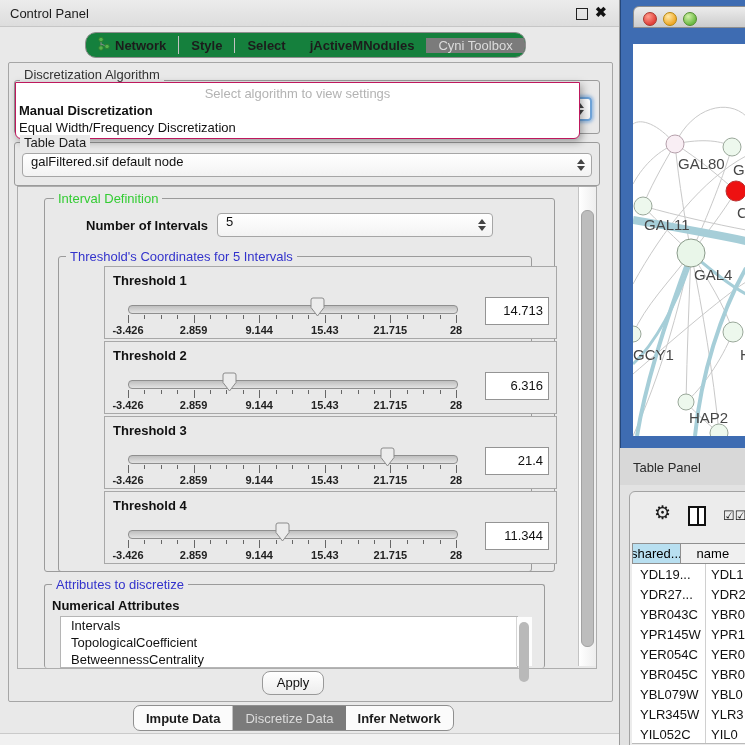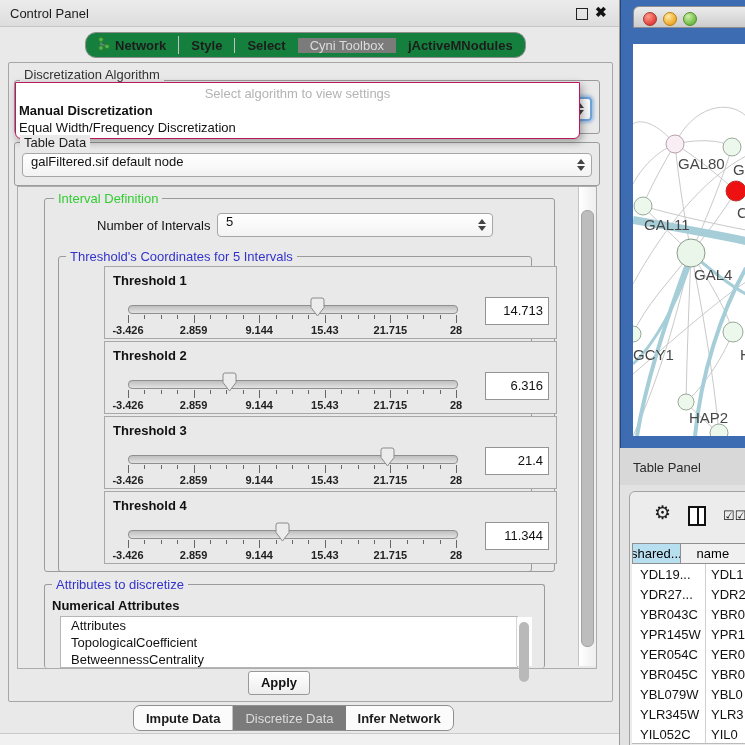--- a/index.html
+++ b/index.html
@@ -56,21 +56,21 @@
 
   
   #viewport{left:17px;top:186px;width:578px;height:481px;border:1px solid #adadad;background:#e9e9e9;}
   #vscroll{left:578px;top:187px;width:17px;height:479px;background:linear-gradient(to right,#ffffff,#eeeeee);
            border-left:1px solid #c3c3c3;}
   #vscroll-thumb{left:2px;top:23px;width:11px;height:435px;background:#bdbdbd;border:1px solid #a2a2a2;border-radius:6px;}
 
   
   #interval-group{left:44px;top:198px;width:509px;height:372px;}
   #interval-title{left:54px;top:191px;color:#33cc33;}
-  #noi-label{left:86px;top:218px;font-size:13px;font-weight:normal;color:#111;margin-left:11px;}
+  #noi-label{left:86px;top:218px;font-size:13px;font-weight:bold;color:#111;}
   #noi-combo{left:217px;top:213px;width:276px;height:24px;}
   #thr-group{left:58px;top:256px;width:472px;height:314px;}
   #thr-title{left:66px;top:249px;color:#3333cc;}
 
   #thresholds-host{left:64px;top:266px;width:453px;display:flex;flex-direction:column;gap:2px;margin-left:40px;}
   .tpanel{position:relative;height:73px;border:1px solid #a8a8a8;background:#e9e9e9;box-sizing:border-box;}
   .tpanel .tlabel{position:absolute;left:8px;top:6px;font-size:13px;font-weight:bold;color:#111;}
   .track{position:absolute;left:23px;top:38px;width:328px;height:7px;border:1px solid #8f8f8f;border-radius:4px;
          background:linear-gradient(#bfbfbf,#e2e2e2);}
   .thumb{position:absolute;top:30px;width:15px;height:20px;}
@@ -86,22 +86,22 @@
   #attr-group{left:44px;top:584px;width:499px;height:83px;border-bottom:none;}
   #attr-title{left:52px;top:577px;color:#3333cc;}
   #attr-sub{left:52px;top:598px;font-size:13px;font-weight:bold;color:#111;}
   #attr-list{left:60px;top:616px;width:456px;height:50px;background:#ffffff;border:1px solid #b5b5b5;
              overflow:hidden;font-size:13px;color:#111;}
   .attr-item{padding:1px 0 1px 10px;line-height:15px;}
   #attr-scroll{left:516px;top:617px;width:15px;height:49px;background:#fdfdfd;border-left:1px solid #d5d5d5;}
   #attr-thumb{left:2px;top:5px;width:10px;height:60px;background:#b9b9b9;border-radius:5px;}
 
   
-  #apply-btn{left:248px;top:671px;width:60px;height:22px;background:linear-gradient(#ffffff,#ededed);
-             border:1px solid #999;border-radius:3px;font-size:13px;font-weight:700;color:#111;
+  #apply-btn{left:262px;top:671px;width:60px;height:22px;background:linear-gradient(#ffffff,#ededed);
+             border:1px solid #999;border-radius:8px;font-size:13px;font-weight:400;color:#111;
              text-align:center;line-height:21px;}
   #bottom-tabs{left:133px;top:705px;height:24px;display:flex;background:#fbfbfb;border:1px solid #8f8f8f;
                border-radius:7px;overflow:hidden;}
   #cp-footer{left:0;top:733px;width:619px;height:12px;background:#f1f1f1;border-top:1px solid #cacaca;}
 
   
   #net-window{left:620px;top:0;width:125px;height:448px;background:#3e6cb2;border-left:1px solid #24477c;}
   #net-titlebar{left:12px;top:6px;width:113px;height:22px;background:linear-gradient(#ececec,#cccccc);
                 border:1px solid #8e8e8e;border-radius:6px 0 0 0;box-sizing:border-box;}
   .light{position:absolute;top:5px;width:12px;height:12px;border-radius:50%;}
@@ -153,25 +153,25 @@
           </svg>
       </span>
       <span>Network</span>
     </div>
     <div class="tab sep">
         <span>Style</span>
       </div>
     <div class="tab">
         <span>Select</span>
       </div>
+    <div class="tab">
+        <span>jActiveMNodules</span>
+      </div>
     <div class="tab selected">
         <span>Cyni Toolbox</span>
-      </div>
-    <div class="tab">
-        <span>jActiveMNodules</span>
       </div>
   </div>
 
   <div id="outer-box" class="abs"></div>
 
   <div id="algo-group" class="abs grp"></div>
   <span id="algo-title" class="abs grp-title">Discretization Algorithm</span>
   <div id="algo-combo" class="abs combo">
     <span class="arrows">
         <i class="up"></i>
@@ -377,21 +377,21 @@
           <span style="left: 351px;">28</span>
         </div>
     <span class="tval">11.344</span>
   </div>
 </div>
 
   <div id="attr-group" class="abs grp"></div>
   <span id="attr-title" class="abs grp-title">Attributes to discretize</span>
   <span id="attr-sub" class="abs">Numerical Attributes</span>
   <div id="attr-list" class="abs">
-      <div class="attr-item">Attributes</div>
+      <div class="attr-item">Intervals</div>
       <div class="attr-item">TopologicalCoefficient</div>
       <div class="attr-item">BetweennessCentrality</div>
     </div>
   <div id="attr-scroll" class="abs">
     <div id="attr-thumb" class="abs"></div>
   </div>
 
   <div id="vscroll" class="abs">
     <div id="vscroll-thumb" class="abs"></div>
   </div>

